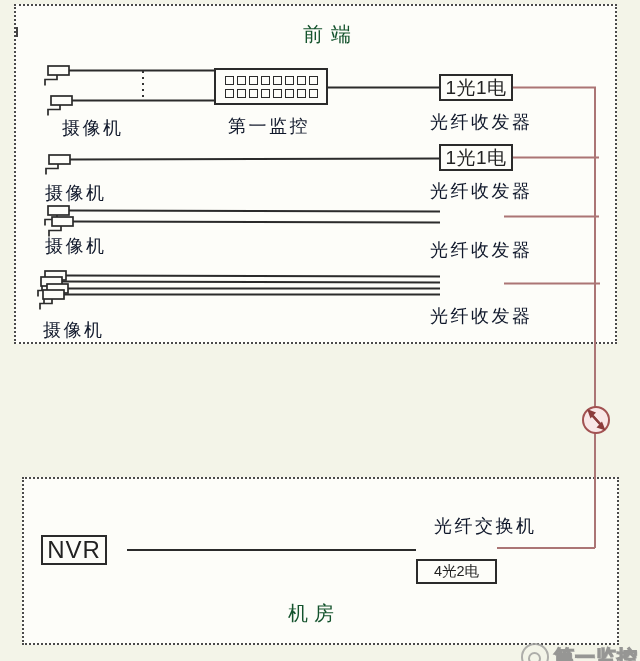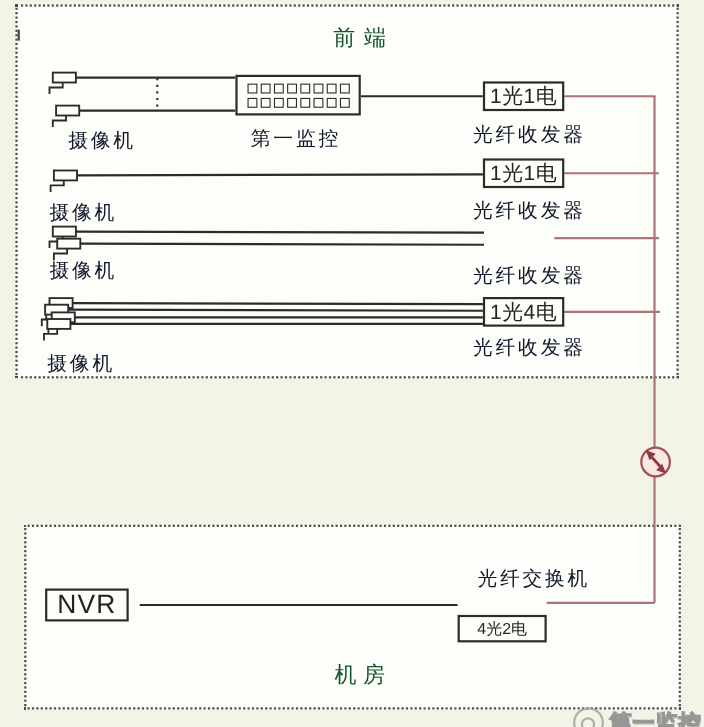--- a/index.html
+++ b/index.html
@@ -31,21 +31,21 @@
     box-sizing:border-box;display:flex;align-items:center;justify-content:center;
     color:#222;z-index:3;
   }
   .transceiver{left:439px;width:74px;height:27px;font-size:19px;letter-spacing:0.5px;}
   .t1{top:74px;}.t2{top:144px;}.t3{top:203px;}.t4{top:270px;}
   .tl{left:430px;width:84px;text-align:left;}
   .switch-box{left:214px;top:68px;width:114px;height:37px;flex-direction:column;
     justify-content:center;gap:4px;padding-top:1px;}
   .port-row{display:flex;gap:3px;}
   .port{width:7px;height:7px;border:1.5px solid #2b2b2b;background:#fdfdf9;box-sizing:content-box;}
-  .nvr-box{left:41px;top:535px;width:76px;height:30px;font-size:24px;letter-spacing:1px;}
+  .nvr-box{left:41px;top:535px;width:66px;height:30px;font-size:24px;letter-spacing:1px;}
   .fswitch-box{left:416px;top:559px;width:81px;height:25px;font-size:14.5px;}
   svg.wires{position:absolute;left:0;top:0;z-index:2;}
   .tick{position:absolute;left:16px;top:27px;width:2px;height:10px;background:#444;z-index:3;}
   .watermark{position:absolute;left:521px;top:643px;display:flex;align-items:center;gap:5px;z-index:6;justify-content:flex-end;}
   .wm-logo{width:24px;height:24px;border:2px solid #a2a2a0;border-radius:50%;
     position:relative;opacity:0.85;}
   .wm-logo::after{content:"";position:absolute;left:5px;top:7px;width:9px;height:9px;
     border:2px solid #a2a2a0;border-radius:50%;}
   .wm-text{
     font-size:20px;font-weight:bold;letter-spacing:1px;
@@ -56,21 +56,21 @@
 </head>
 <body>
 
 <div class="canvas">
 
   <div class="zone zone-front"></div>
   <div class="zone zone-room"></div>
   <div class="tick"></div>
 
   <div class="zone-title" style="left:303px;top:21px;">前端</div>
-  <div class="zone-title" style="left:304px;top:600px;letter-spacing:6px;">机房</div>
+  <div class="zone-title" style="left:288px;top:600px;letter-spacing:6px;">机房</div>
 
   <svg class="wires" width="640" height="661" viewBox="0 0 640 661">
     <defs>
       <g id="cam">
         <rect x="0" y="0" width="21" height="9" fill="#fdfdf9" stroke="#2b2b2b" stroke-width="1.7"></rect>
         <polyline points="9,9 9,13.5 -3,13.5 -3,19.5" fill="none" stroke="#2b2b2b" stroke-width="1.7"></polyline>
       </g>
     </defs>
 
     <g stroke="#2b2b2b" stroke-width="2">
@@ -143,21 +143,20 @@
   </div>
   <div class="lbl" style="left:228px;top:114px;">第一监控</div>
 
   <div class="lbl" style="left:62px;top:116px;">摄像机</div>
   <div class="lbl" style="left:45px;top:181px;">摄像机</div>
   <div class="lbl" style="left:45px;top:234px;">摄像机</div>
   <div class="lbl" style="left:43px;top:318px;">摄像机</div>
 
   <div class="box transceiver t1">1光1电</div>
   <div class="box transceiver t2">1光1电</div>
-  <div class="box transceiver t4">1光4电</div>
 
   <div class="lbl tl" style="top:110px;">光纤收发器</div>
   <div class="lbl tl" style="top:179px;">光纤收发器</div>
   <div class="lbl tl" style="top:238px;">光纤收发器</div>
   <div class="lbl tl" style="top:304px;">光纤收发器</div>
 
   <div class="box nvr-box">NVR</div>
   <div class="lbl" style="left:434px;top:514px;">光纤交换机</div>
   <div class="box fswitch-box">4光2电</div>
 

